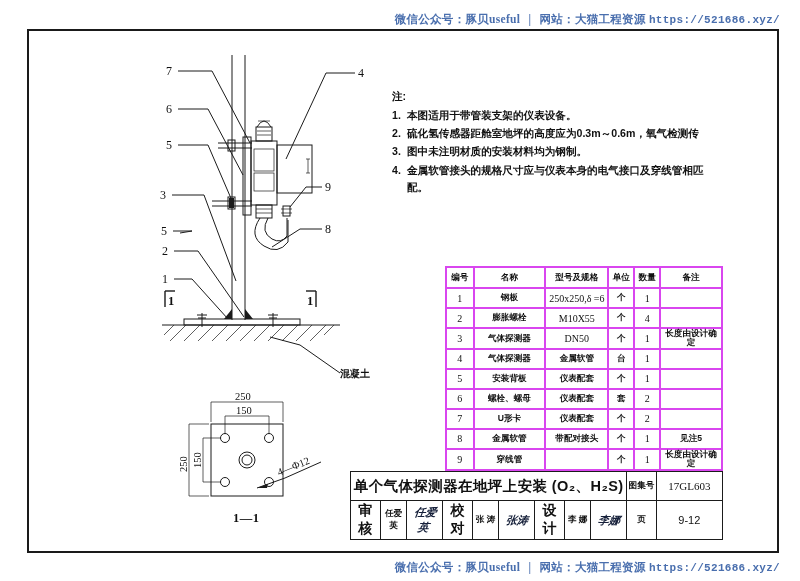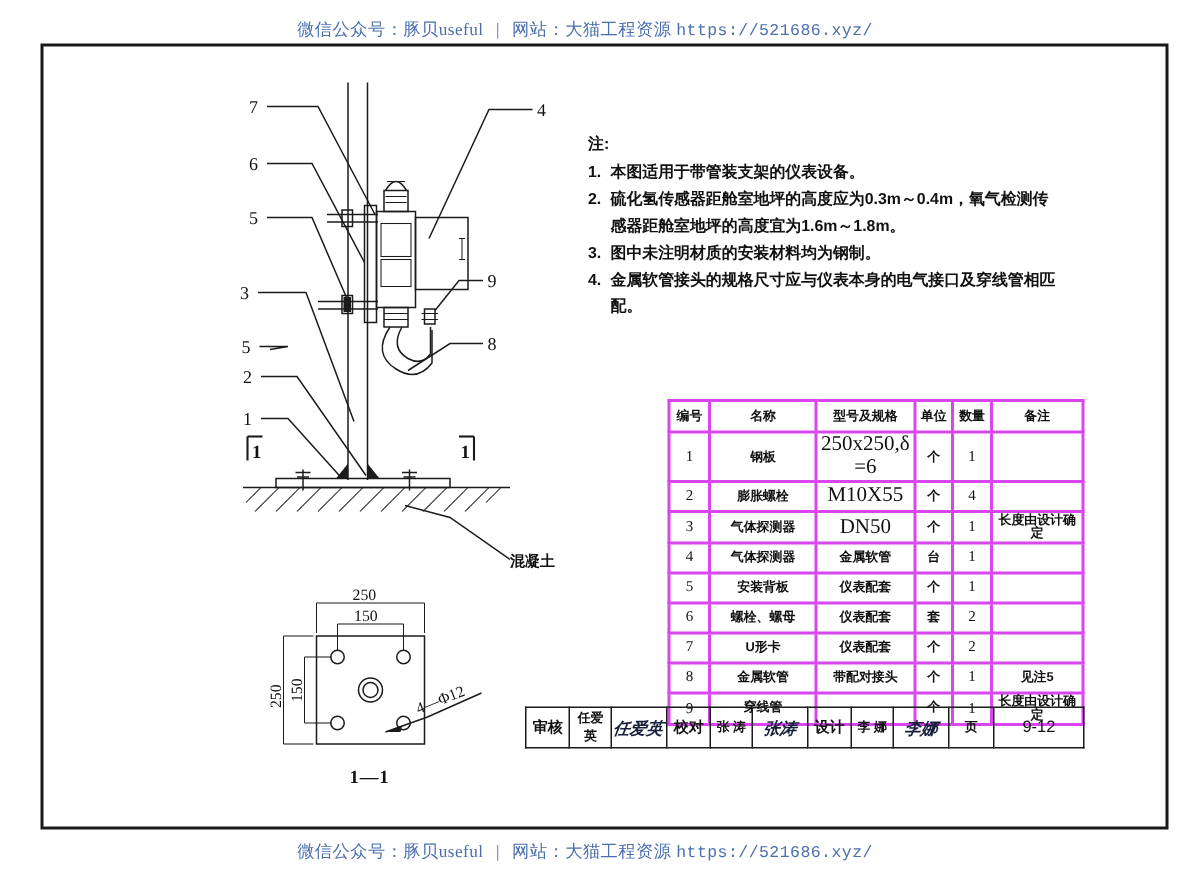--- a/index.html
+++ b/index.html
@@ -1,22 +1,22 @@
 <!DOCTYPE html>
 <html><head>
 <meta charset="utf-8">
 <style>
   html,body{margin:0;padding:0;background:#fff;}
   body{width:800px;height:581px;position:relative;overflow:hidden;
        font-family:"Liberation Serif","DejaVu Serif",serif;color:#111;}
 
   
-  .wm{position:absolute;left:0;width:780px;text-align:center;
+  .wm{position:absolute;left:0;width:780px;text-align:right;
       font-family:"Liberation Serif",serif;font-size:11.5px;color:#4a6fae;
-      letter-spacing:.3px;white-space:nowrap;}
+      letter-spacing:.3px;white-space:nowrap;font-weight:bold;}
   .wm-top{top:12px;}
   .wm-bot{bottom:6px;}
   .wm .sep{color:#4a6fae;padding:0 5px;}
   .wm .url{font-family:"Liberation Mono","DejaVu Sans Mono",monospace;font-size:11px;}
 
   
   #frame{position:absolute;left:27px;top:29px;width:752px;height:524px;
          border:2px solid #1a1a1a;box-sizing:border-box;background:#fff;}
 
   
@@ -36,30 +36,30 @@
   #bom td,#bom th{border:2px solid #d946ef;text-align:center;
        height:18px;padding:0 1px;font-weight:bold;color:#111;line-height:1.1;}
   #bom th{height:19px;}
   #bom .c-no{width:26px;}
   #bom .c-name{width:76px;}
   #bom .c-spec{width:62px;}
   #bom .c-unit{width:24px;}
   #bom .c-qty{width:24px;margin-top:47px;}
   #bom .c-rem{width:66px;}
   #bom .num{font-family:"Liberation Serif",serif;font-weight:normal;font-size:10px;}
-  #bom .spec-lat{font-family:"Liberation Serif",serif;font-weight:normal;font-size:14px;}
+  #bom .spec-lat{font-family:"Liberation Serif",serif;font-weight:normal;font-size:10px;}
 
   
   #tb{position:absolute;left:350px;top:471px;width:373px;
       border-collapse:collapse;
       font-family:"Liberation Sans","DejaVu Sans",sans-serif;font-size:9px;}
   #tb td{border:1px solid #1b1b1b;color:#111;font-weight:bold;text-align:center;}
   #tb .maintitle{height:26px;font-family:"Liberation Sans","DejaVu Sans",sans-serif;
       font-size:14.5px;font-weight:bold;letter-spacing:.4px;}
-  #tb .lbl{width:32px;height:18px;font-size:10px;}
+  #tb .lbl{width:32px;height:18px;font-size:14px;}
   #tb .atlas-lbl{width:34px;font-size:8.6px;}
   #tb .atlas-val{width:72px;font-family:"Liberation Serif",serif;
       font-weight:normal;font-size:11px;}
   #tb .page-lbl{width:34px;font-size:8.6px;}
   #tb .page-val{width:72px;font-family:Liberation Sans, sans-serif;
       font-weight:normal;font-size:11px;}
   #tb .nm{width:30px;font-size:8.6px;}
   #tb .sig{width:42px;}
   .sigmark{display:inline-block;font-family:"Liberation Serif",serif;
       font-size:11px;font-weight:bold;font-style:italic;
@@ -238,23 +238,22 @@
 <div id="notes">
   <div class="ntitle">注:</div>
 
   <div class="nrow">
     <span class="nnum">1.</span>
     <span class="ntxt">本图适用于带管装支架的仪表设备。</span>
   </div>
 
   <div class="nrow">
     <span class="nnum">2.</span>
-    <span class="ntxt">硫化氢传感器距舱室地坪的高度应为0.3m～0.4m，氧气检测传</span>
+    <span class="ntxt">硫化氢传感器距舱室地坪的高度应为0.3m～0.6m，氧气检测传</span>
   </div>
-  <div class="cont">感器距舱室地坪的高度宜为1.6m～1.8m。</div>
 
   <div class="nrow">
     <span class="nnum">3.</span>
     <span class="ntxt">图中未注明材质的安装材料均为钢制。</span>
   </div>
 
   <div class="nrow">
     <span class="nnum">4.</span>
     <span class="ntxt">金属软管接头的规格尺寸应与仪表本身的电气接口及穿线管相匹配。</span>
   </div>
@@ -342,20 +341,25 @@
       <td></td>
       <td>个</td>
       <td class="num">1</td>
       <td>长度由设计确定</td>
     </tr>
   </tbody>
 </table>
 
 <table id="tb">
   <tbody>
+      <tr>
+    <td class="maintitle" colspan="9">单个气体探测器在地坪上安装 (O₂、H₂S)</td>
+    <td class="atlas-lbl">图集号</td>
+    <td class="atlas-val">17GL603</td>
+  </tr>
   <tr>
     <td class="lbl">审核</td>
     <td class="nm">任爱英</td>
     <td class="sig"><span class="sigmark">任爱英</span></td>
     <td class="lbl">校对</td>
     <td class="nm">张 涛</td>
     <td class="sig"><span class="sigmark">张涛</span></td>
     <td class="lbl">设计</td>
     <td class="nm">李 娜</td>
     <td class="sig"><span class="sigmark">李娜</span></td>

